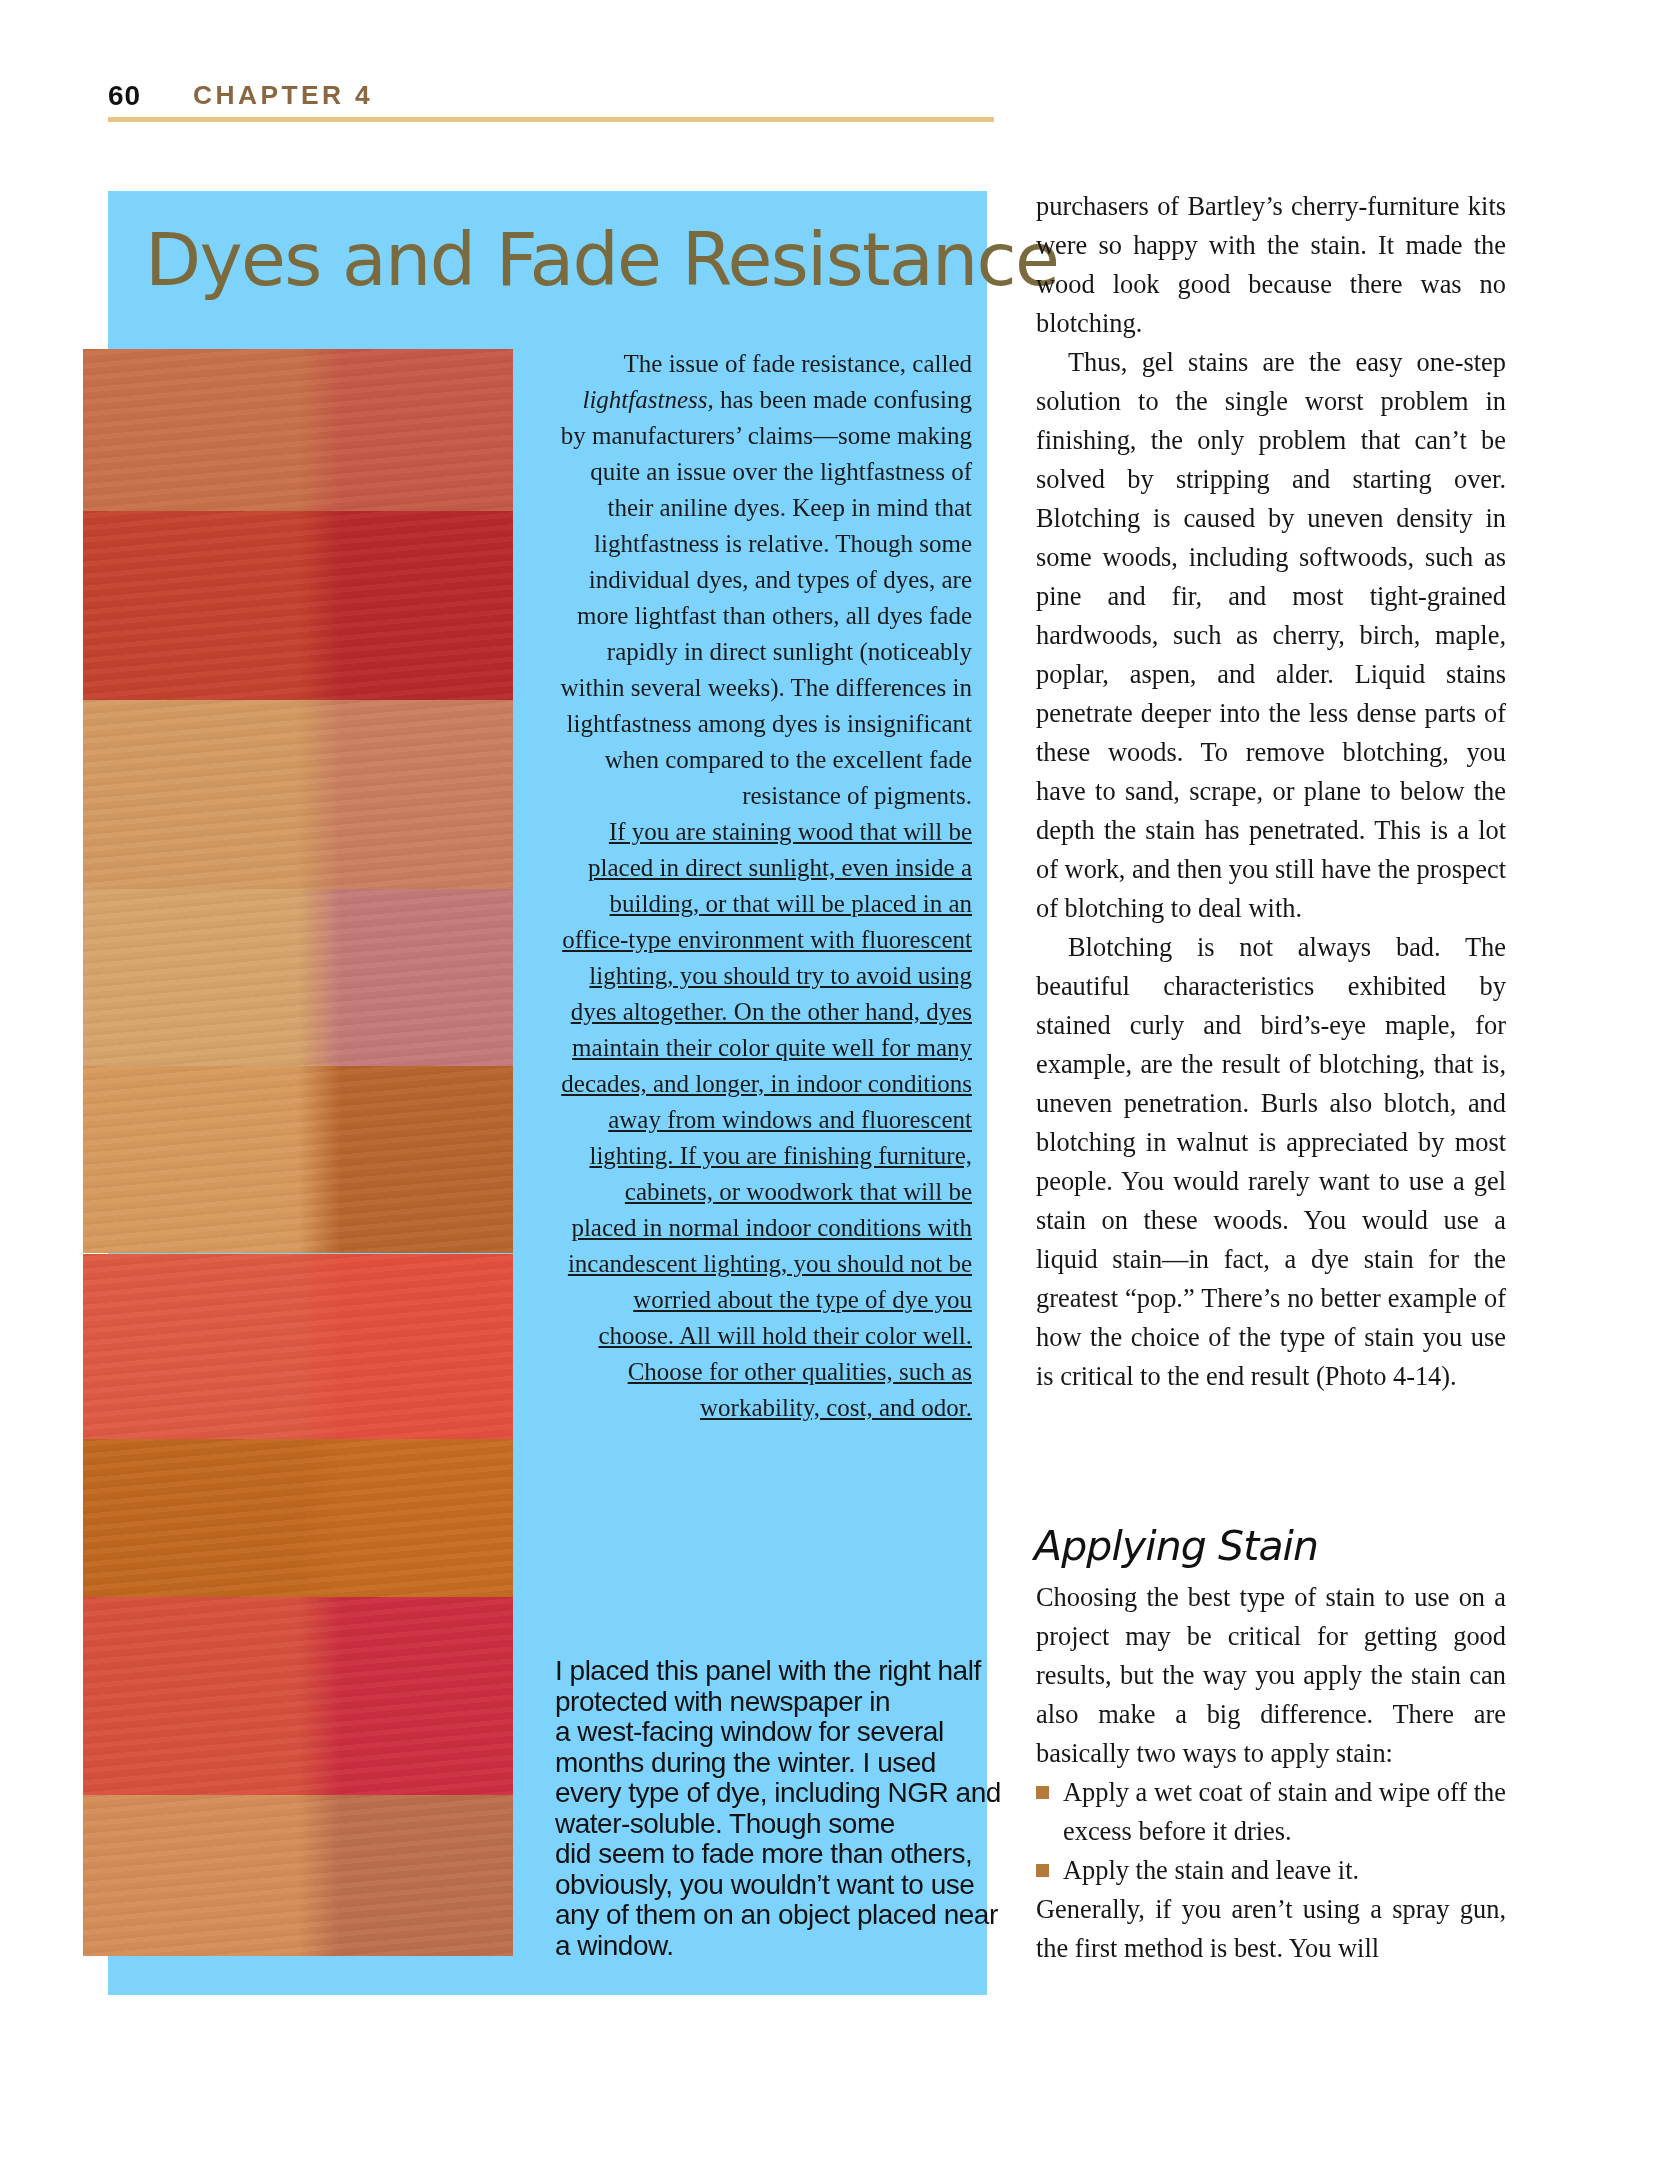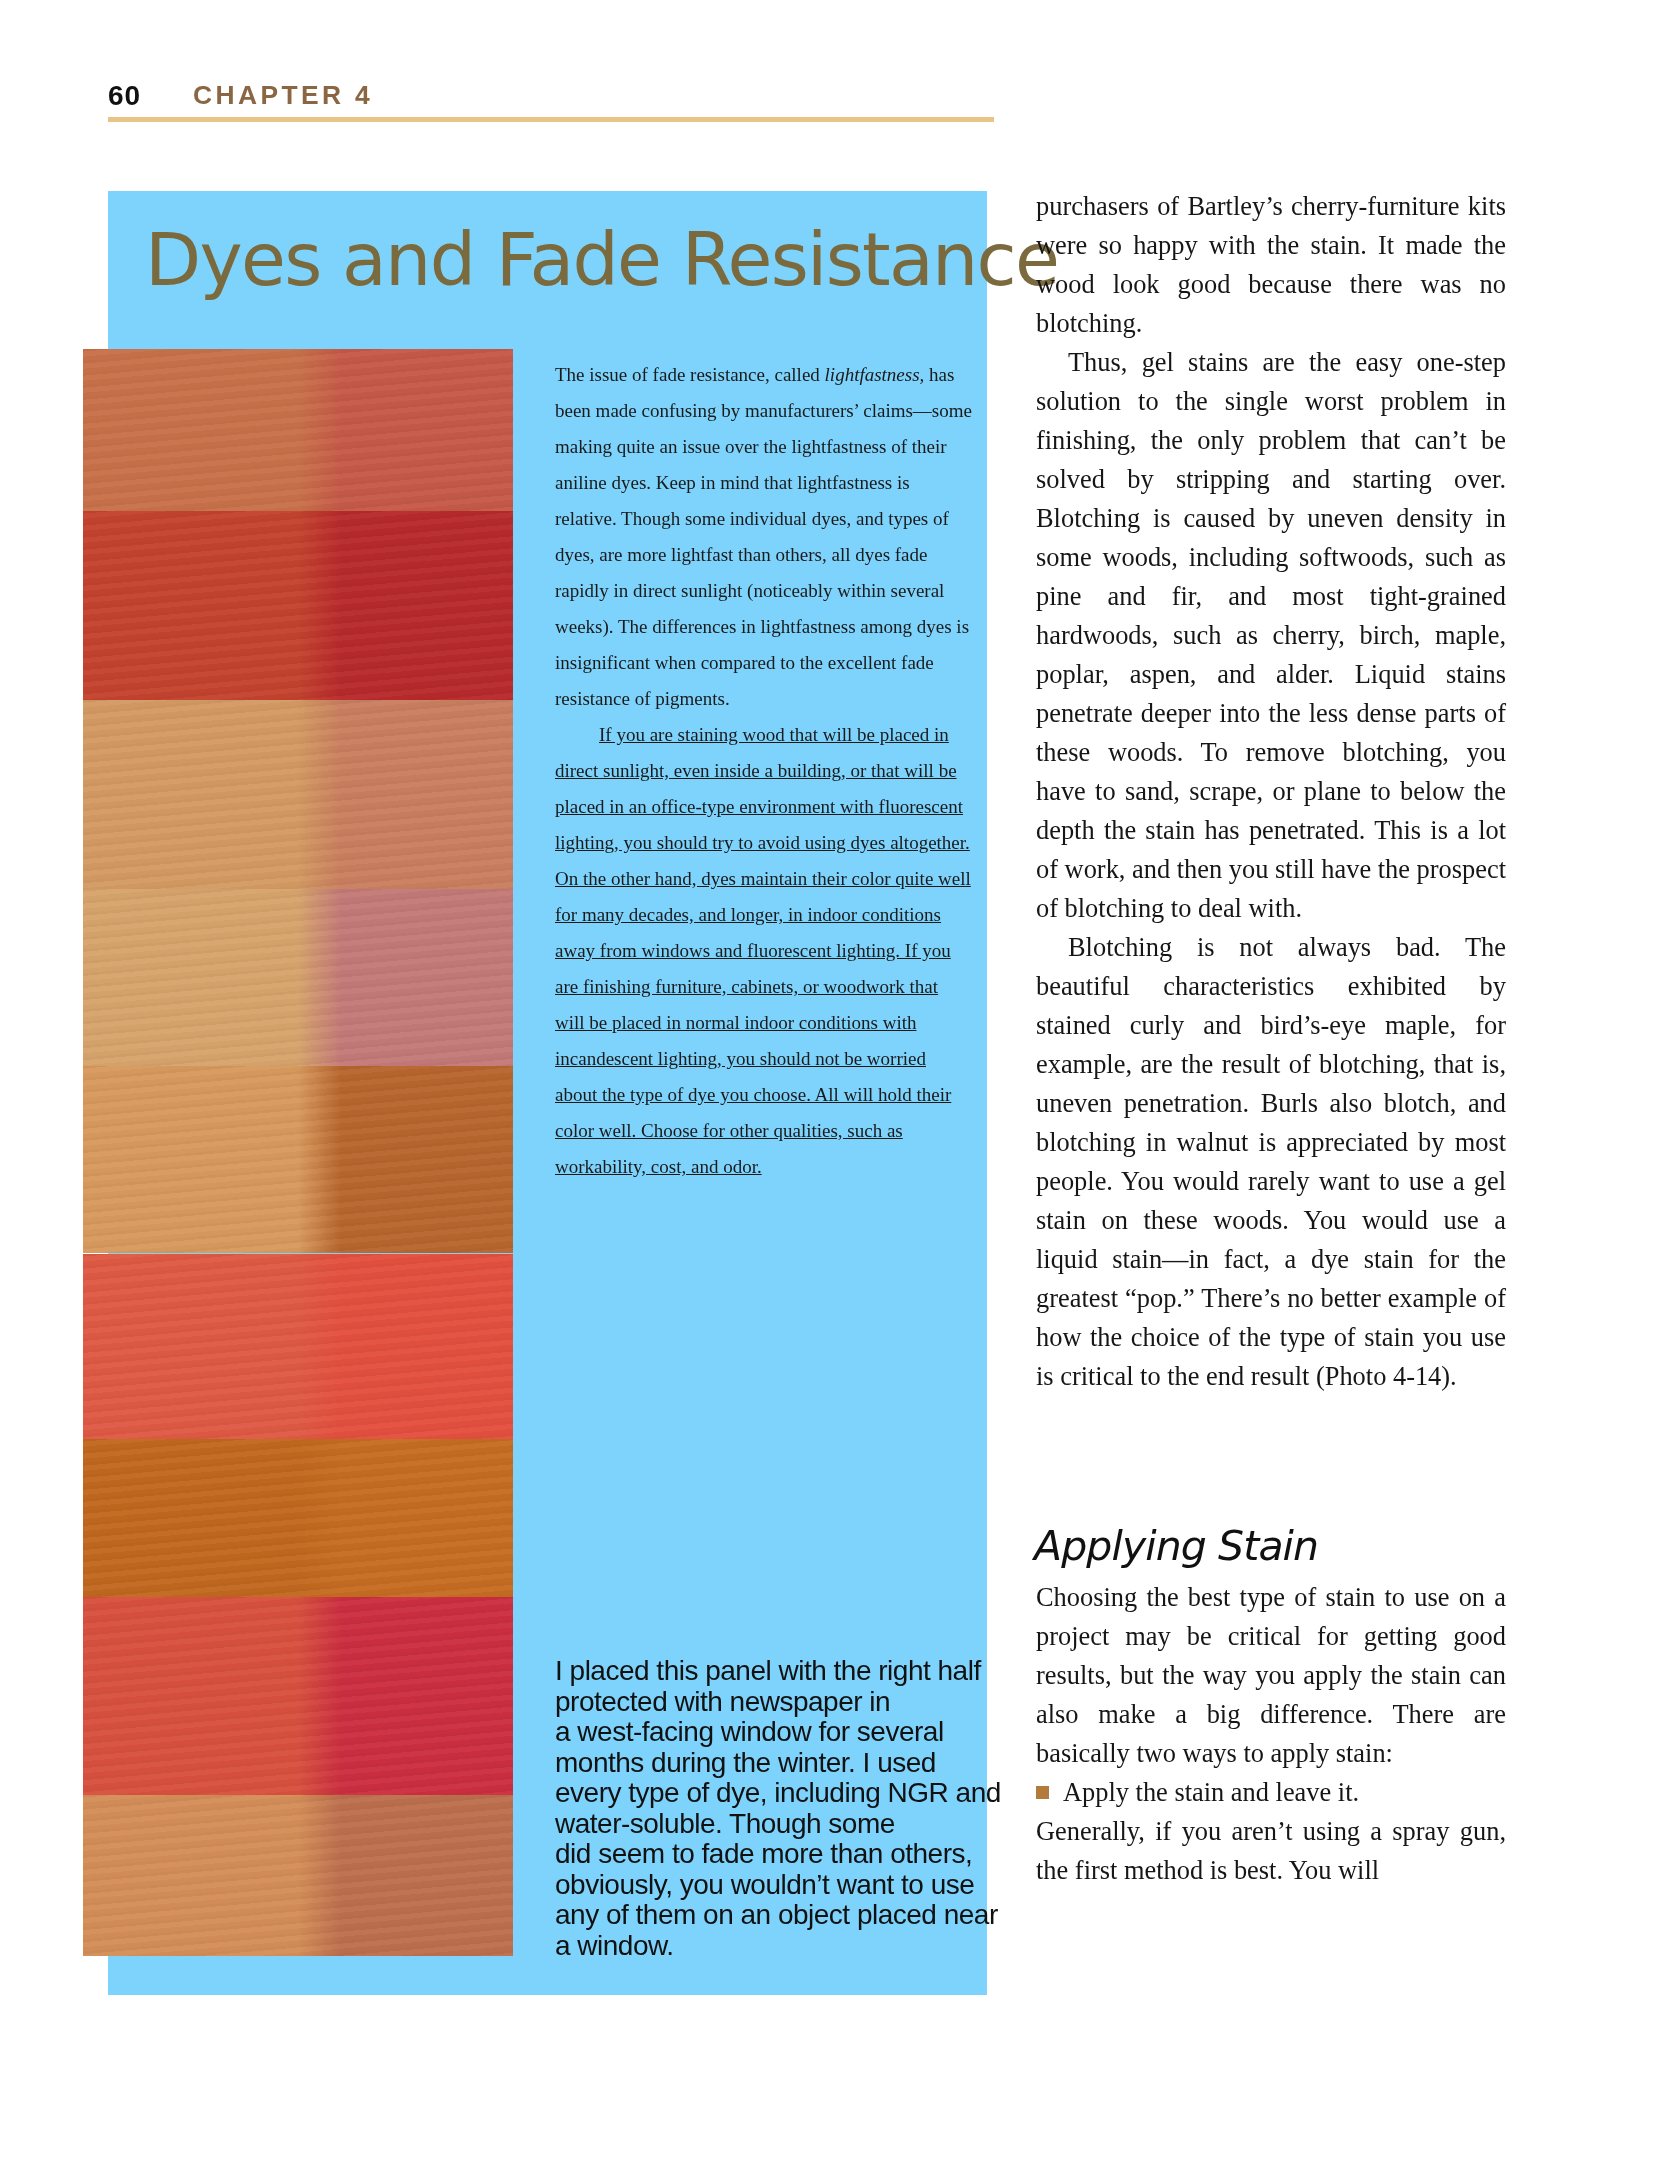--- a/index.html
+++ b/index.html
@@ -14,21 +14,21 @@
   .sidebar-title { position: absolute; left: 37px; top: 25.6px; font-family: "DejaVu Sans", sans-serif; font-size: 73px; color: #7a6a3e; letter-spacing: -1.7px; white-space: nowrap; }
 
   .photo { position: absolute; left: 83px; top: 349px; width: 430px; height: 1607px; overflow: hidden; }
   .photo .row { position: absolute; left: 0; width: 100%; }
   .photo .half { position: absolute; top: 0; height: 100%; }
   .photo .left { left: 0; width: 50%; }
   .photo .right { left: 50%; width: 50%; }
   .photo .grain { position: absolute; inset: 0;
     background: repeating-linear-gradient(175deg, rgba(0,0,0,0.04) 0 2.6px, rgba(255,255,255,0.03) 2.6px 7.7px, rgba(0,0,0,0.02) 7.7px 12px); }
 
-  .side-body { position: absolute; left: 555px; top: 357px; width: 417px; font-family: "Liberation Serif", serif; font-size: 19px; line-height: 36px; color: #1a1a1a; }
+  .side-body { position: absolute; left: 555px; top: 346px; width: 417px; font-family: "Liberation Serif", serif; font-size: 25px; line-height: 36px; color: #1a1a1a; text-align: right; }
   .side-body p { margin: 0; }
   .side-body p.indent { text-indent: 44px; text-decoration: underline; }
   .side-body .em { font-style: italic; }
   .caption { position: absolute; left: 555px; top: 1656px; width: 426px; font-family: Liberation Sans, sans-serif; font-size: 28px; line-height: 30.5px; color: #111; letter-spacing: -0.5px; }
   .caption span { display: block; white-space: nowrap; }
 
   .main-col { position: absolute; left: 1036px; top: 187px; width: 470px; font-family: "Liberation Serif", serif; font-size: 26.4px; line-height: 39px; color: #161616; text-align: justify; }
   .main-col p { margin: 0; }
   .main-col p.indent { text-indent: 32px; }
   .section-heading { position: absolute; left: 1034px; top: 1522px; font-family: "DejaVu Sans", sans-serif; font-style: italic; font-size: 41px; color: #111; letter-spacing: -0.9px; }
@@ -121,17 +121,18 @@
   <p>purchasers of Bartley’s cherry-furniture kits were so happy with the stain. It made the wood look good because there was no blotching.</p>
   <p class="indent">Thus, gel stains are the easy one-step solution to the single worst problem in finishing, the only problem that can’t be solved by stripping and starting over. Blotching is caused by uneven density in some woods, including softwoods, such as pine and fir, and most tight-grained hardwoods, such as cherry, birch, maple, poplar, aspen, and alder. Liquid stains penetrate deeper into the less dense parts of these woods. To remove blotching, you have to sand, scrape, or plane to below the depth the stain has penetrated. This is a lot of work, and then you still have the prospect of blotching to deal with.</p>
   <p class="indent">Blotching is not always bad. The beautiful characteristics exhibited by stained curly and bird’s-eye maple, for example, are the result of blotching, that is, uneven penetration. Burls also blotch, and blotching in walnut is appreciated by most people. You would rarely want to use a gel stain on these woods. You would use a liquid stain—in fact, a dye stain for the greatest “pop.” There’s no better example of how the choice of the type of stain you use is critical to the end result (Photo 4-14).</p>
 </div>
 
 <div class="section-heading">Applying Stain</div>
 
 <div class="main-col2">
   <p>Choosing the best type of stain to use on a project may be critical for getting good results, but the way you apply the stain can also make a big difference. There are basically two ways to apply stain:</p>
   <ul class="bullets">
+    <li><span class="bullet-mark"></span><span>Apply a wet coat of stain and wipe off the excess before it dries.</span></li>
     <li><span class="bullet-mark"></span><span>Apply the stain and leave it.</span></li>
   </ul>
   <p>Generally, if you aren’t using a spray gun, the first method is best. You will</p>
 </div>
 
 
 </body></html>

